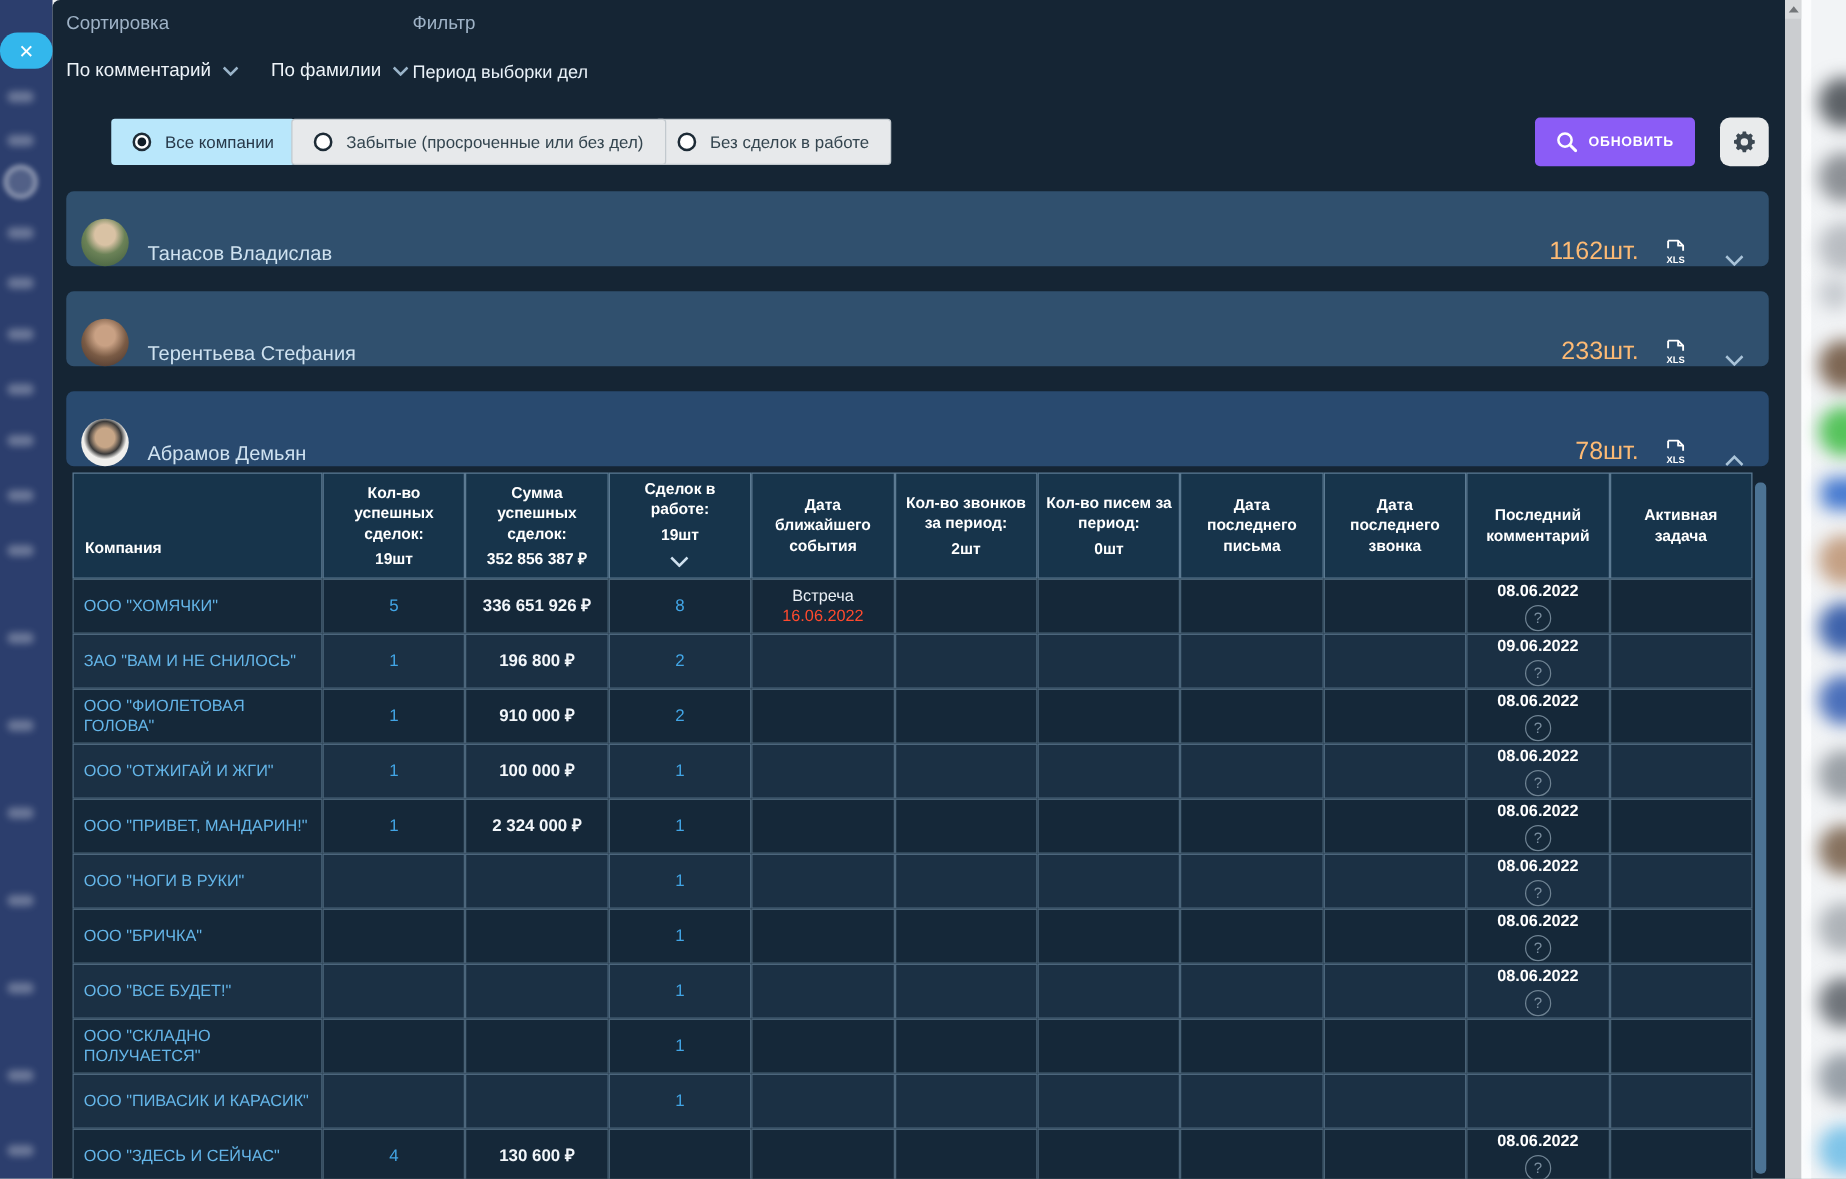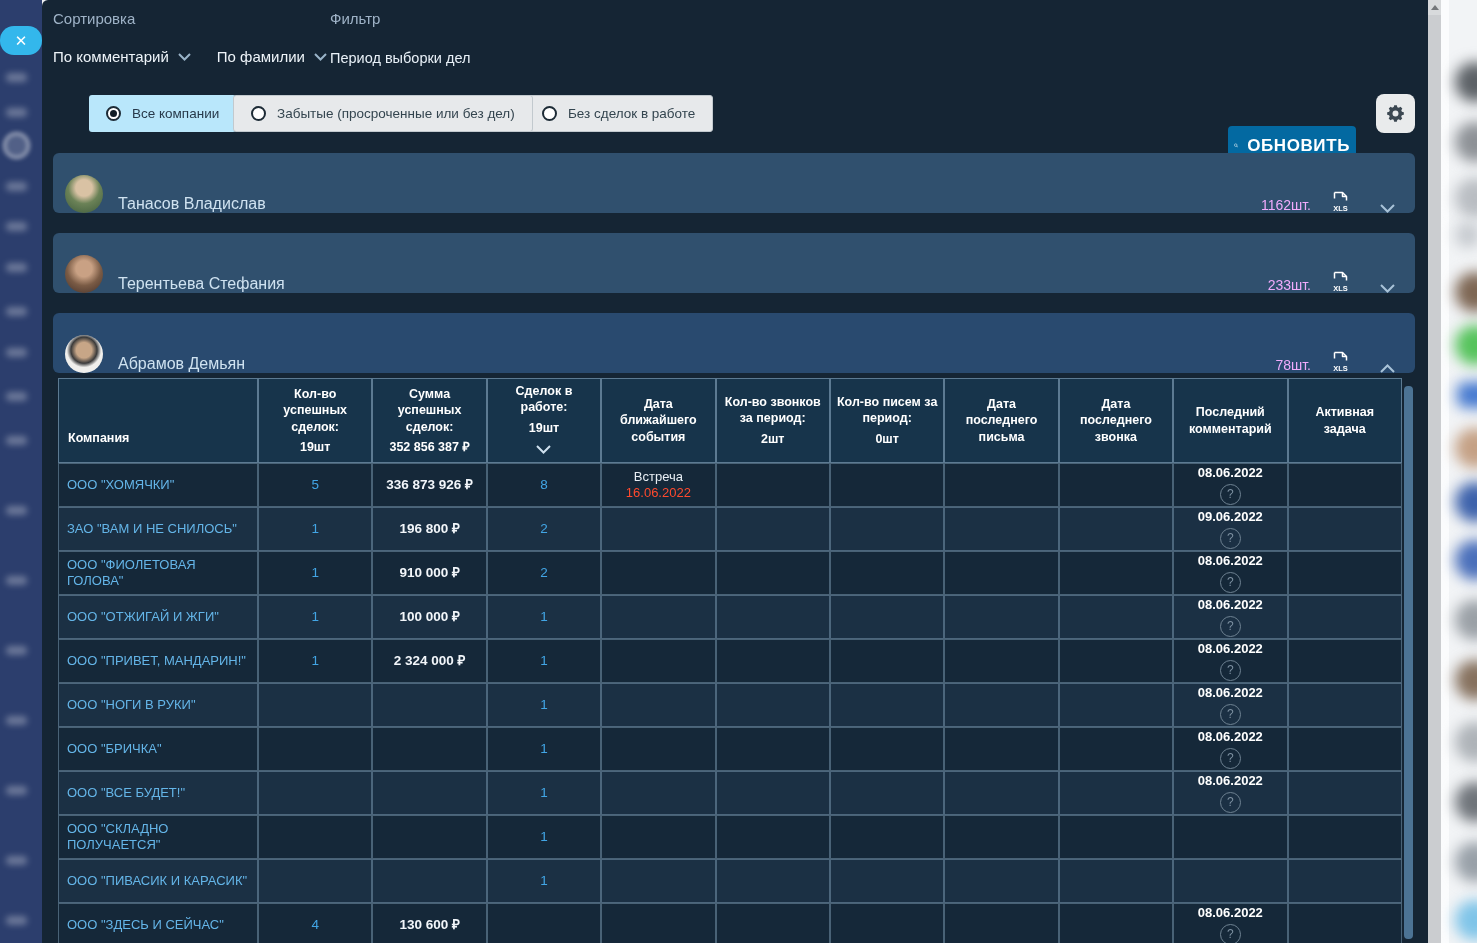--- a/index.html
+++ b/index.html
@@ -42,35 +42,35 @@
   
   .radio{
     position:absolute;top:95px;height:37px;box-sizing:border-box;border-radius:3px;
     display:flex;align-items:center;gap:11px;padding:0 17px;font-size:13.5px;color:#27394a;cursor:pointer;white-space:nowrap;margin-left:36px;
   }
   .r-sel{background:#b9e7fb;}
   .r-un{background:#e7e9eb;border:1px solid #c2c9ce;color:#34454f;}
   .rc{width:15px;height:15px;border:2px solid #1d2b36;border-radius:50%;box-sizing:border-box;display:flex;align-items:center;justify-content:center;background:#fff;}
   .rc .dot{width:7px;height:7px;border-radius:50%;background:#101c26;}
   .refresh{
-    position:absolute;left:1186px;top:94px;width:128px;height:39px;background:#0369a1;border:none;border-radius:4px;
-    color:#fff;font-weight:bold;font-size:17px;letter-spacing:.6px;display:flex;align-items:center;justify-content:center;gap:9px;
-    cursor:pointer;font-family:"Liberation Sans",sans-serif;margin-top:32px;
+    position:absolute;left:1186px;top:94px;width:128px;height:39px;background:#8b5cf6;border:none;border-radius:4px;
+    color:#fff;font-weight:bold;font-size:11px;letter-spacing:.6px;display:flex;align-items:center;justify-content:center;gap:9px;
+    cursor:pointer;font-family:"Liberation Sans",sans-serif;
   }
   .gearbtn{position:absolute;left:1334px;top:94px;width:39px;height:39px;background:#e9ebec;border-radius:8px;display:flex;align-items:center;justify-content:center;cursor:pointer;}
   
   .managers{position:absolute;left:11px;top:153px;width:1362px;}
   .mrow{height:60px;border-radius:6px;background:#30506e;display:flex;align-items:flex-end;padding:0 20px 0 12px;margin-bottom:20px;cursor:pointer;}
   .mrow.expanded{background:#294a6f;margin-bottom:0;}
   .avatar{width:38px;height:38px;border-radius:50%;margin-right:15px;flex:none;}
   .av0{background:radial-gradient(circle at 50% 34%, #d9c2a4 0 26%, #6b8257 50%, #3d5a3b 100%);}
   .av1{background:radial-gradient(circle at 50% 36%, #c9a184 0 26%, #7a5b45 55%, #43302a 100%);}
   .av2{background:radial-gradient(circle at 50% 40%, #c7a687 0 26%, #3a3a3a 44%, #f0efec 58%);}
   .mname{color:#cfe2f0;font-size:16px;}
-  .mcount{color:#f0abfc;font-size:14px;margin-left:auto;}
+  .mcount{color:#fdba74;font-size:20px;margin-left:auto;}
   .xls{margin:0 30px 0 20px;display:flex;cursor:pointer;}
   .mchev{color:#a9c3d8;cursor:pointer;display:flex;}
   
   .table{position:absolute;left:16px;top:378px;width:1344px;}
   .trow{display:grid;grid-template-columns:200px repeat(10,114.4px);}
   .th{
     background:#17344b;min-height:77px;box-sizing:border-box;border:0.5px solid rgba(150,180,205,.55);
     display:flex;flex-direction:column;align-items:center;justify-content:center;gap:4px;
     color:#fff;font-size:12.5px;font-weight:bold;text-align:center;padding:4px 5px;line-height:1.3;
   }
@@ -300,21 +300,21 @@
       </div>
     <div>
         <div class="trow tbody-row odd">
           <div class="td td-first">
             <span class="company">ООО "ХОМЯЧКИ"</span>
           </div>
           <div class="td numwrap">
             <span class="num">5</span>
           </div>
           <div class="td">
-            <span class="sum">336 873 926 ₽</span>
+            <span class="sum">336 651 926 ₽</span>
           </div>
           <div class="td">
             <span class="num">8</span>
           </div>
           <div class="td">
             <div class="event-label">Встреча</div>
             <div class="event-date">16.06.2022</div>
           </div>
           <div class="td"></div>
           <div class="td"></div>

